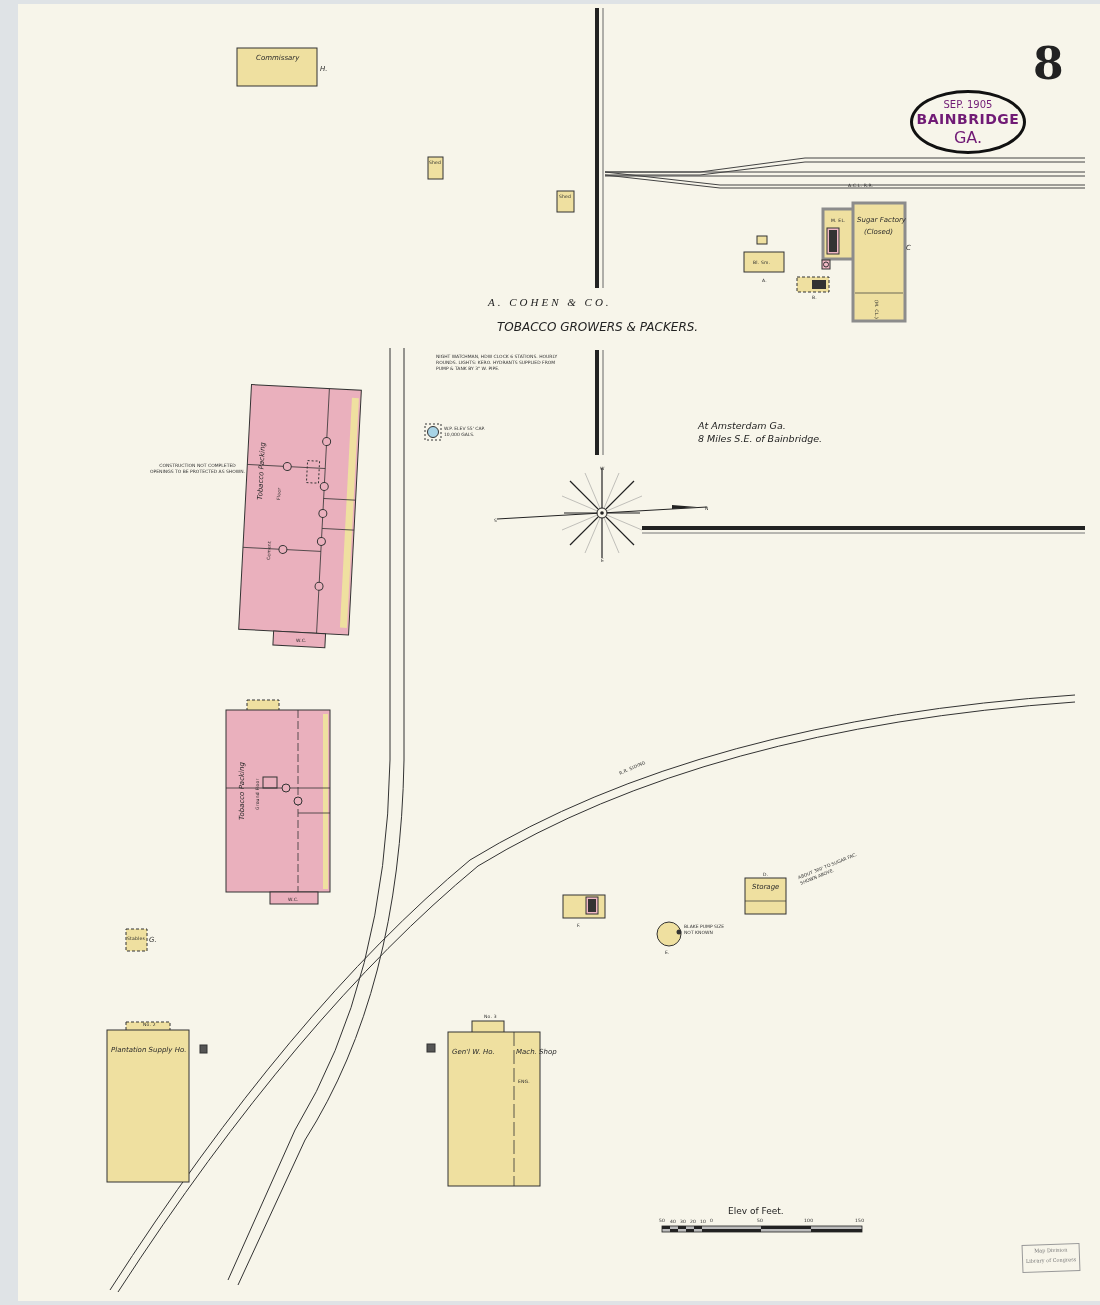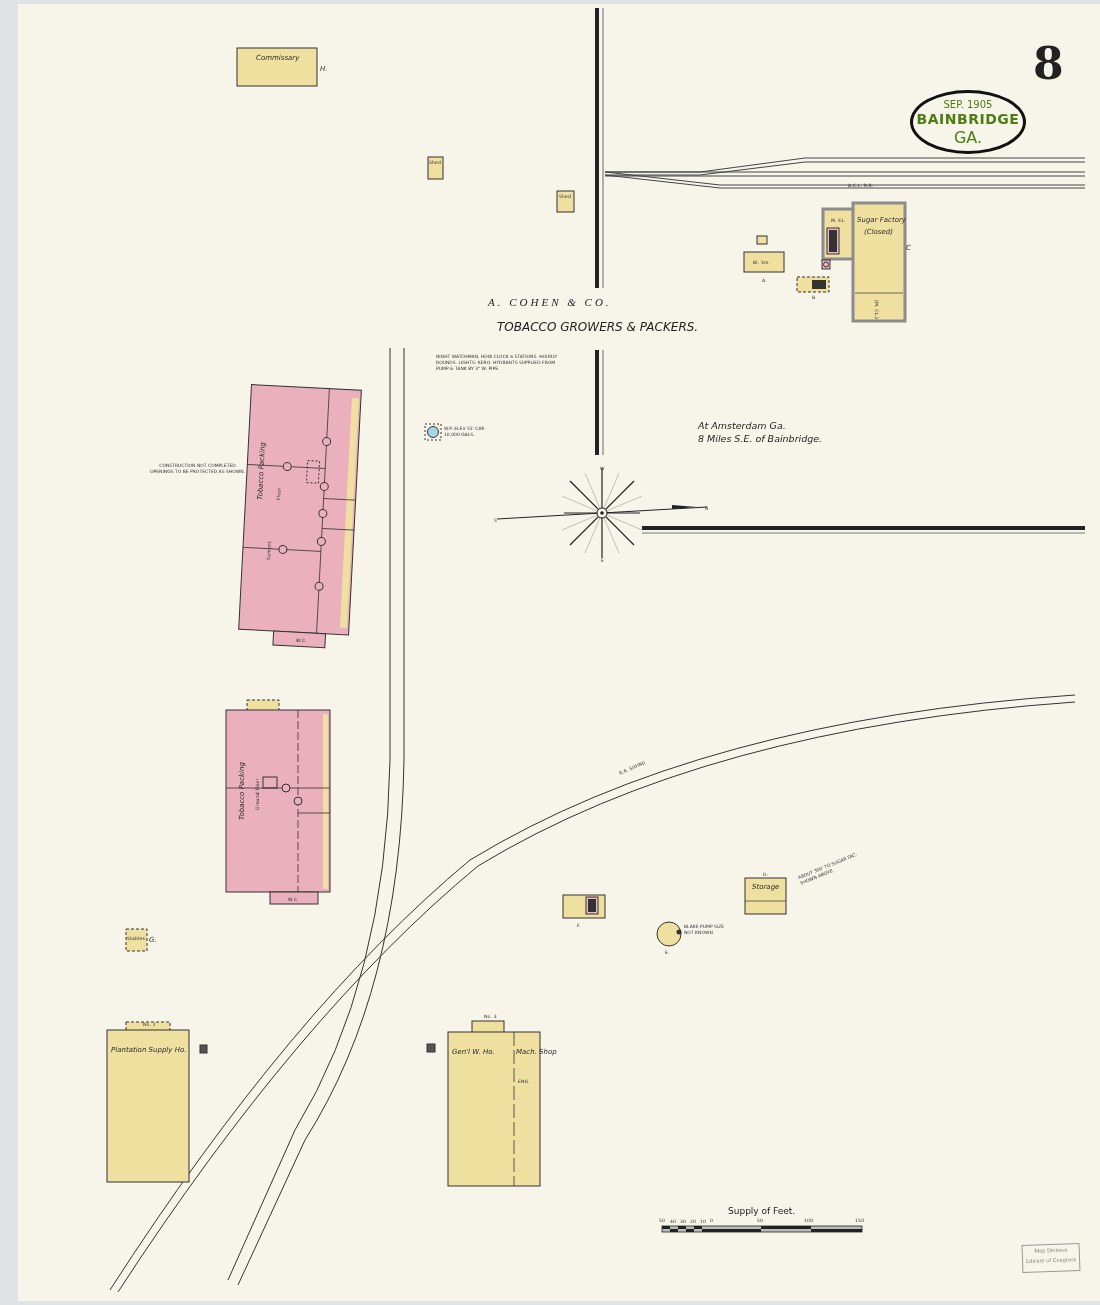--- a/index.html
+++ b/index.html
@@ -4,21 +4,21 @@
 <style>
   html, body { margin: 0; padding: 0; background: #dfe3e6; }
   body { width: 1100px; height: 1305px; position: relative; overflow: hidden; font-family: "DejaVu Sans", sans-serif; }
   #sheet { position: absolute; left: 18px; top: 4px; width: 1082px; height: 1297px; background: #f7f5ea; }
   svg { position: absolute; left: 0; top: 0; }
   .lbl { font-family: "DejaVu Sans", sans-serif; font-style: italic; fill: #2a2a2a; }
   .tiny { font-size: 4.5px; font-style: normal; letter-spacing: 0.2px; }
   .small { font-size: 7px; }
   .stamp { position: absolute; left: 1022px; top: 1244px; width: 56px; height: 26px; border: 1px solid #999; font-family: "DejaVu Serif", serif; font-size: 5px; color: #777; text-align: center; line-height: 10px; transform: rotate(-2deg); }
   .sheet-num { position: absolute; left: 1033px; top: 42px; font-family: "DejaVu Serif", serif; font-weight: bold; font-size: 44px; color: #222; line-height: 1; }
-  .oval { position: absolute; left: 910px; top: 90px; width: 110px; height: 58px; border: 3px solid #111; border-radius: 50%; text-align: center; font-family: "DejaVu Sans", sans-serif; color: #4d7c0f; }
+  .oval { position: absolute; left: 910px; top: 90px; width: 110px; height: 58px; border: 3px solid #111; border-radius: 50%; text-align: center; font-family: "DejaVu Sans", sans-serif; color: #701a75; }
   .oval .d { font-size: 10px; margin-top: 6px; }
   .oval .c { font-size: 14px; font-weight: bold; letter-spacing: 0.5px; line-height: 18px; }
   .oval .s { font-size: 16px; }
   .firm { position: absolute; left: 488px; top: 296px; font-family: Liberation Serif, serif; font-style: italic; font-size: 11px; letter-spacing: 3px; color: #222; }
   .firm-sub { position: absolute; left: 497px; top: 320px; font-family: "DejaVu Sans", sans-serif; font-style: italic; font-size: 12px; color: #222; }
   .loc { position: absolute; left: 698px; top: 419px; font-family: "DejaVu Sans", sans-serif; font-style: italic; font-size: 9.5px; color: #222; text-align: left; line-height: 13px; }
   .scale-title { position: absolute; left: 728px; top: 1206px; font-family: "DejaVu Sans", sans-serif; font-size: 9px; color: #222; }
   .note { position: absolute; font-family: "DejaVu Sans", sans-serif; font-size: 4.5px; color: #333; line-height: 6px; text-transform: uppercase; }
 </style>
 </head>
@@ -234,18 +234,18 @@
 <div class="note" style="left:150px;top:463px;width:95px;text-align:center;">Construction not completed openings to be protected as shown.</div>
 <div class="note" style="left:444px;top:426px;width:46px;">W.P. Elev 55' Cap. 10,000 gals.</div>
 <div class="note" style="left:797px;top:862px;width:70px;transform:rotate(-22deg);">About 300' to Sugar Fac. shown above.</div>
 <div class="note" style="left:684px;top:924px;width:45px;">Blake pump size not known</div>
 
 <div class="loc">
   <div>At Amsterdam Ga.</div>
   <div>8 Miles S.E. of Bainbridge.</div>
 </div>
 
-<div class="scale-title">Supply of Feet.</div>
+<div class="scale-title">Elev of Feet.</div>
 
 <div class="stamp">
   <div>Map Division</div>
   <div>Library of Congress</div>
 </div>
 
 </body></html>

